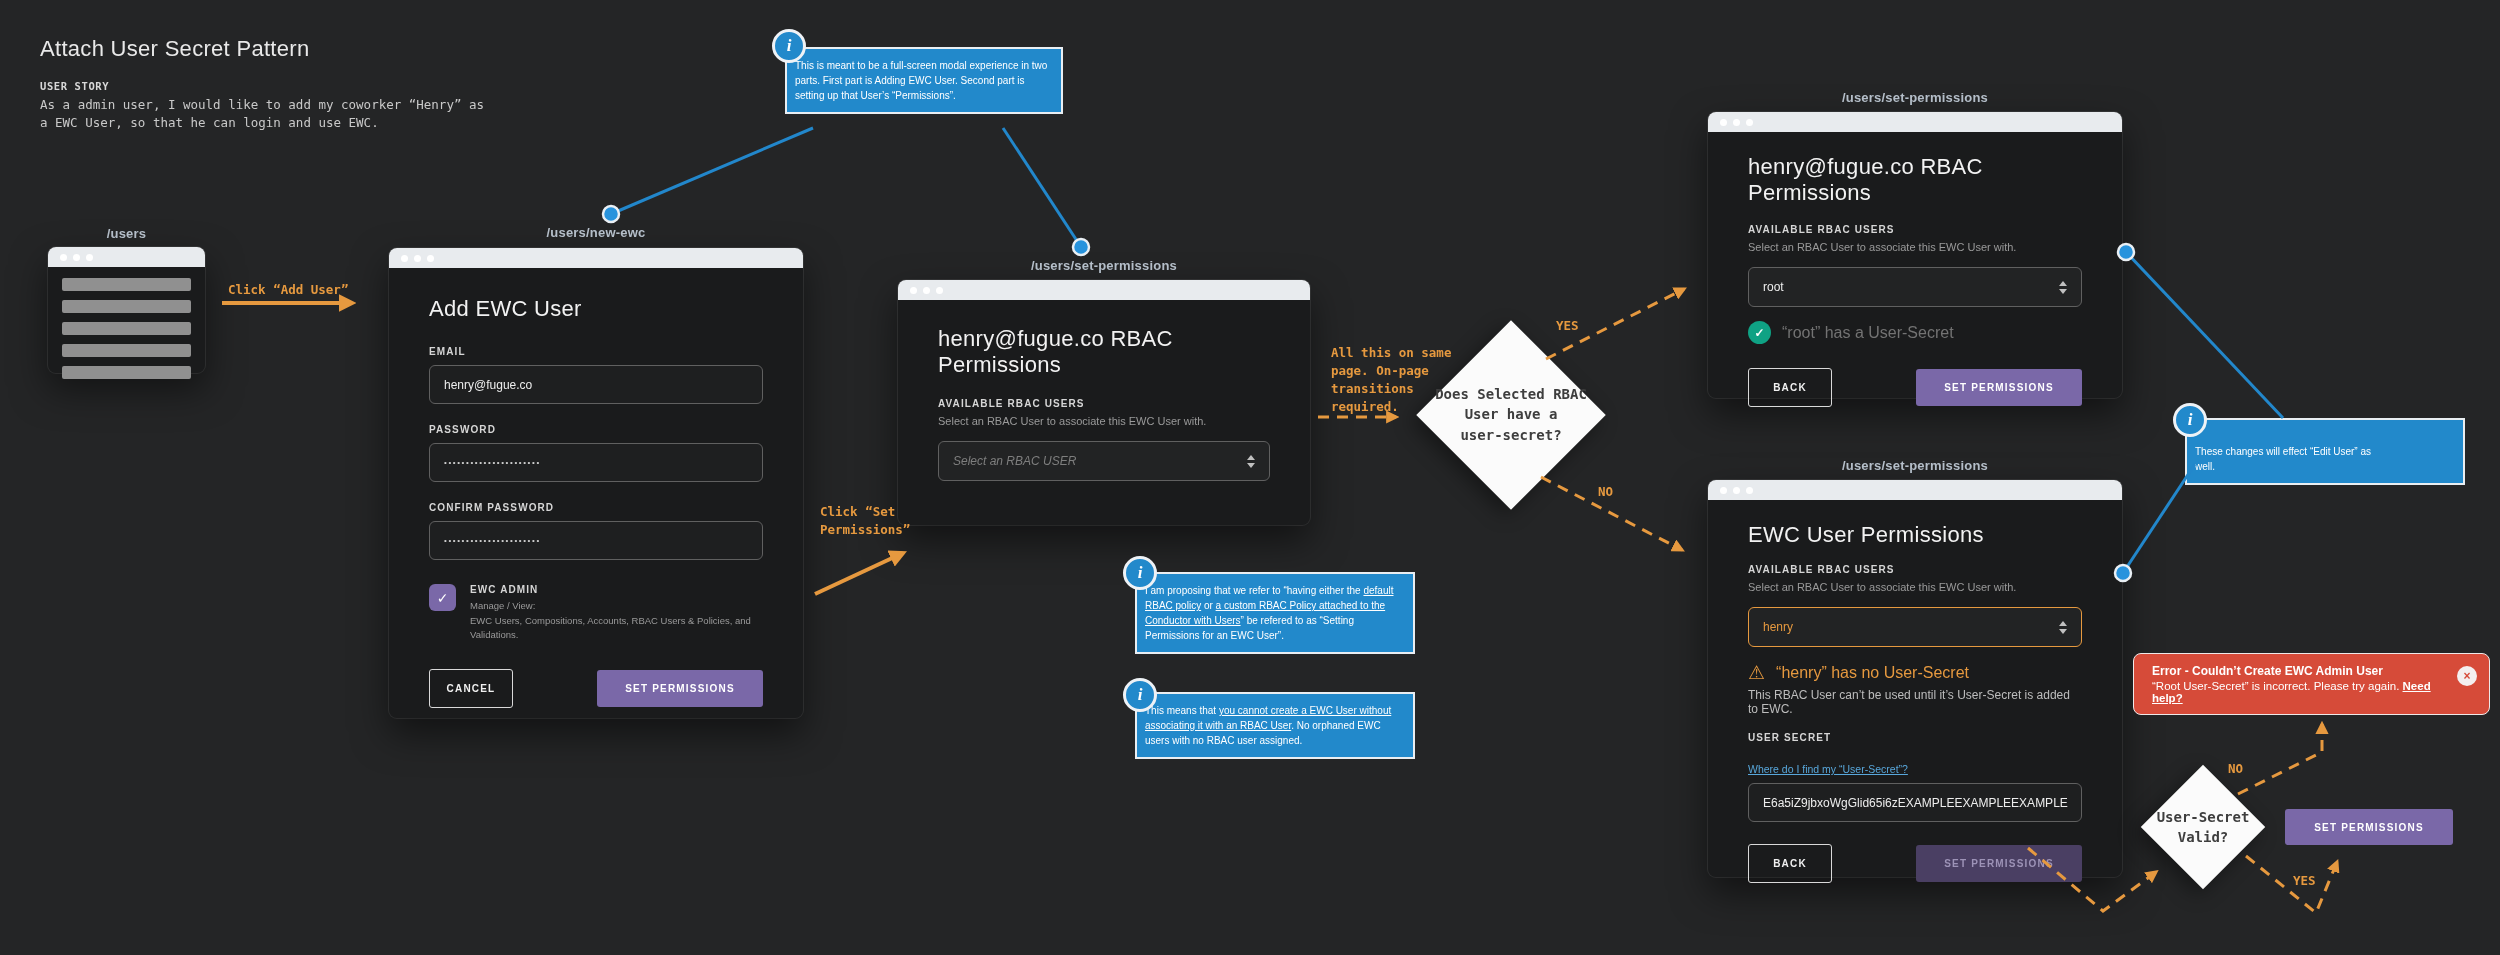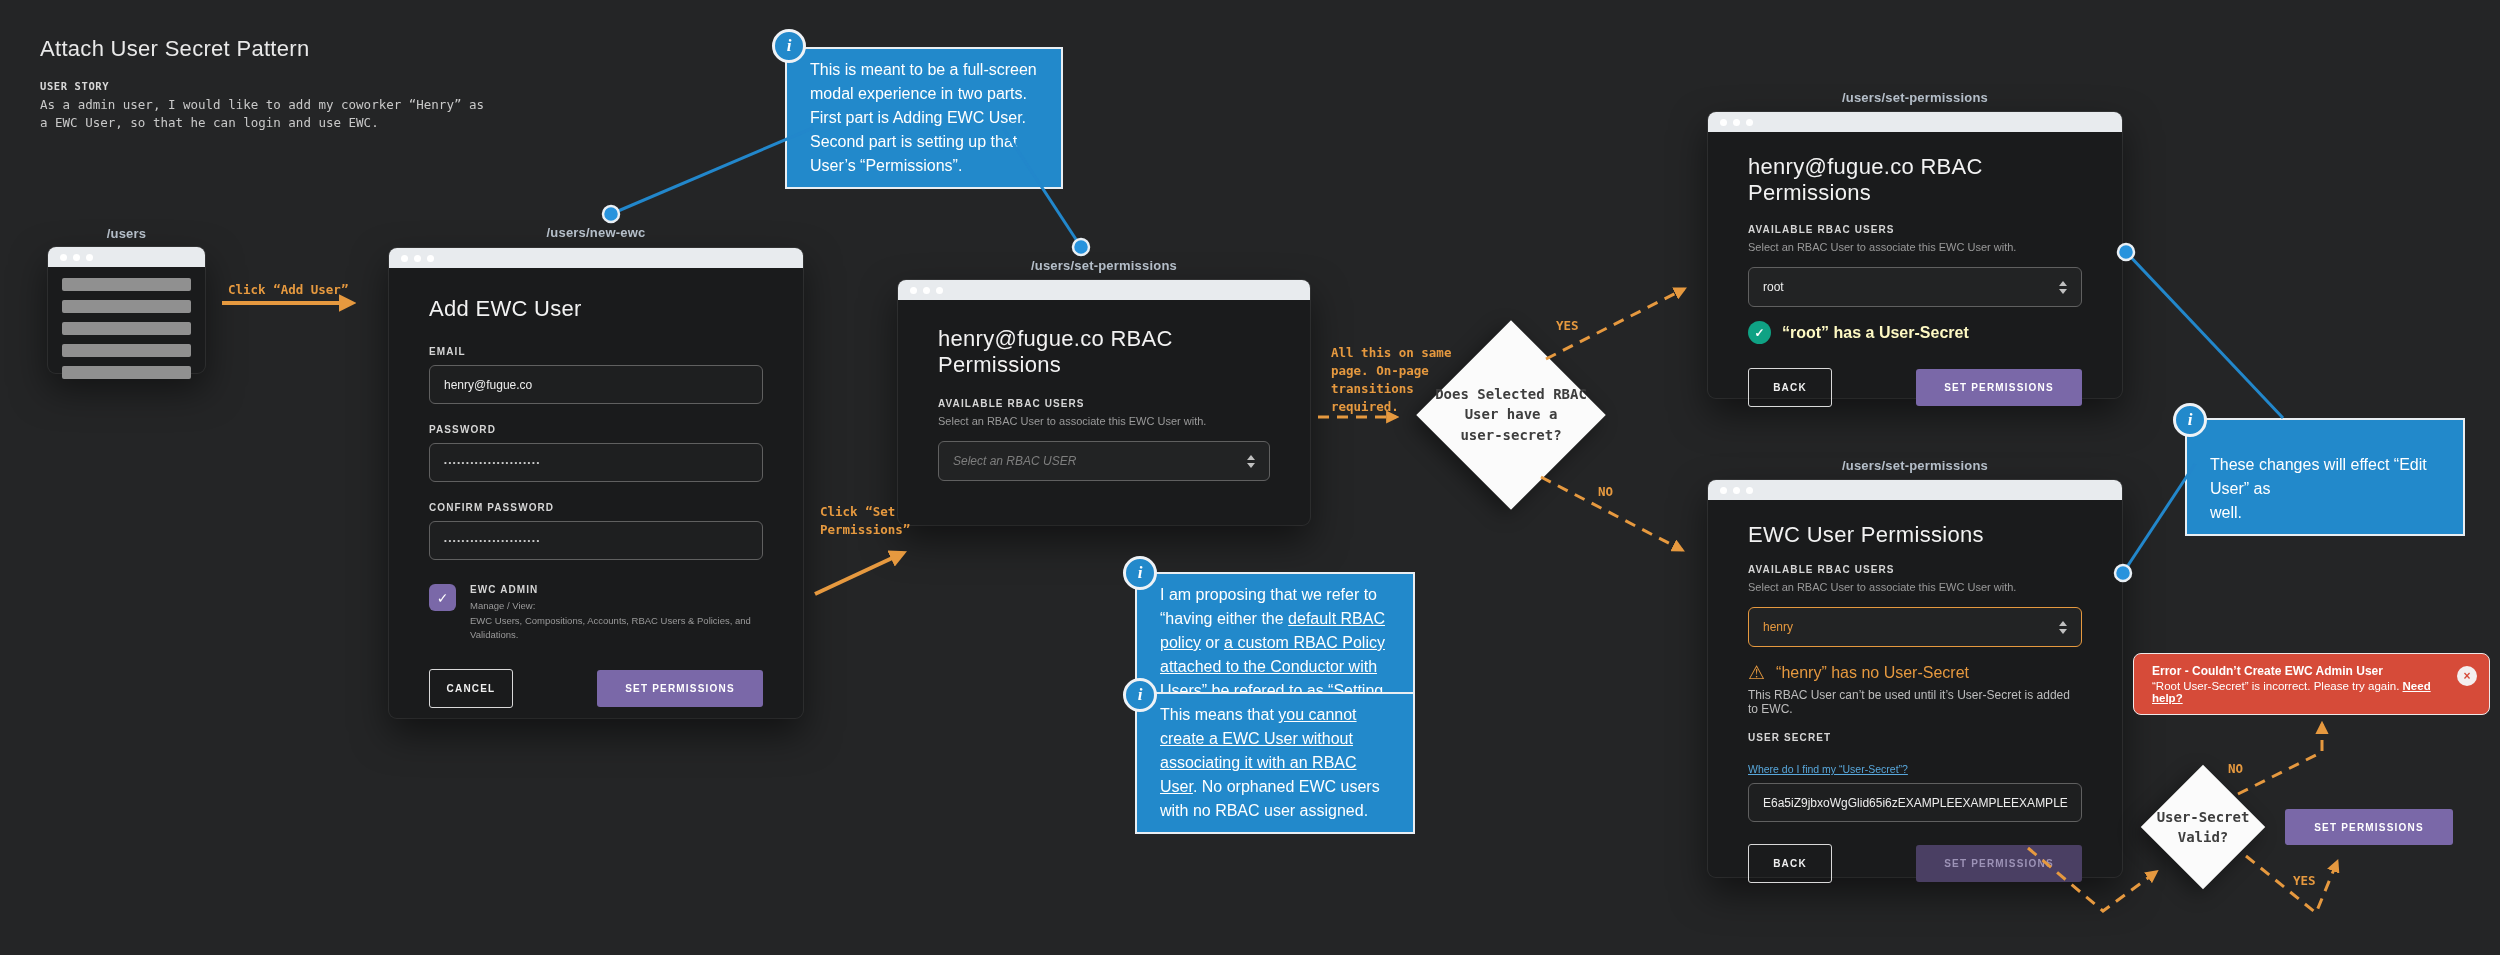--- a/index.html
+++ b/index.html
@@ -44,28 +44,28 @@
   .btn{display:flex;align-items:center;justify-content:center;border-radius:3px;font-weight:700;font-size:10px;letter-spacing:1.2px;cursor:pointer;}
   .btn-outline{border:1.5px solid #d9d9d9;color:#f0f0f0;background:transparent;width:82px;height:37px;}
   .btn-primary{background:#7a68a8;color:#ffffff;width:166px;height:37px;}
   .btn-disabled{background:#4a3f63;color:#9d93b7;width:166px;height:37px;}
 
   .checkbox{width:27px;height:27px;border-radius:6px;background:#7a68a8;display:flex;align-items:center;justify-content:center;color:#fff;font-size:14px;flex:none;}
   .admin-sub{font-size:9.5px;color:#9a9a9a;line-height:1.55;}
 
   .status-row{display:flex;align-items:center;gap:11px;}
   .check-circle{width:23px;height:23px;border-radius:50%;background:#0fa284;color:#fff;display:flex;align-items:center;justify-content:center;font-size:12px;font-weight:700;flex:none;}
-  .status-green{font-size:16px;color:#fef9c3;font-weight:bold;}
+  .status-green{font-size:16px;color:#737373;}
   .warn-icon{color:#e6993f;font-size:19px;line-height:1;}
   .status-orange{font-size:16px;color:#e6993f;}
   .warn-note{font-size:12px;color:#bdbdbd;}
   .link{font-size:10.5px;color:#58a7db;text-decoration:underline;cursor:pointer;}
 
   
-  .info-box{position:absolute;background:#2289cb;border:2px solid #e9eef2;color:#fff;font-size:16px;line-height:1.5;padding:9px 23px;z-index:3;box-sizing:border-box;}
+  .info-box{position:absolute;background:#2289cb;border:2px solid #e9eef2;color:#fff;font-size:10px;line-height:1.5;padding:9px 8px;z-index:3;box-sizing:border-box;}
   .info-box u{text-decoration:underline;}
   .info-i{position:absolute;width:34px;height:34px;border-radius:50%;background:#2289cb;border:3px solid #eef2f6;color:#fff;
           display:flex;align-items:center;justify-content:center;font:italic 700 17px "Liberation Serif",serif;z-index:4;box-sizing:border-box;}
 
   
   .mono-orange{position:absolute;font:700 12.5px "DejaVu Sans Mono",monospace;color:#e6993f;z-index:2;line-height:1.45;}
   .diamond{position:absolute;background:#fbfbfb;transform:rotate(45deg);z-index:2;box-shadow:0 8px 20px rgba(0,0,0,.4);}
   .diamond-text{position:absolute;font:700 14px "DejaVu Sans Mono",monospace;color:#3e3e3e;text-align:center;z-index:3;line-height:1.45;}
 
   

